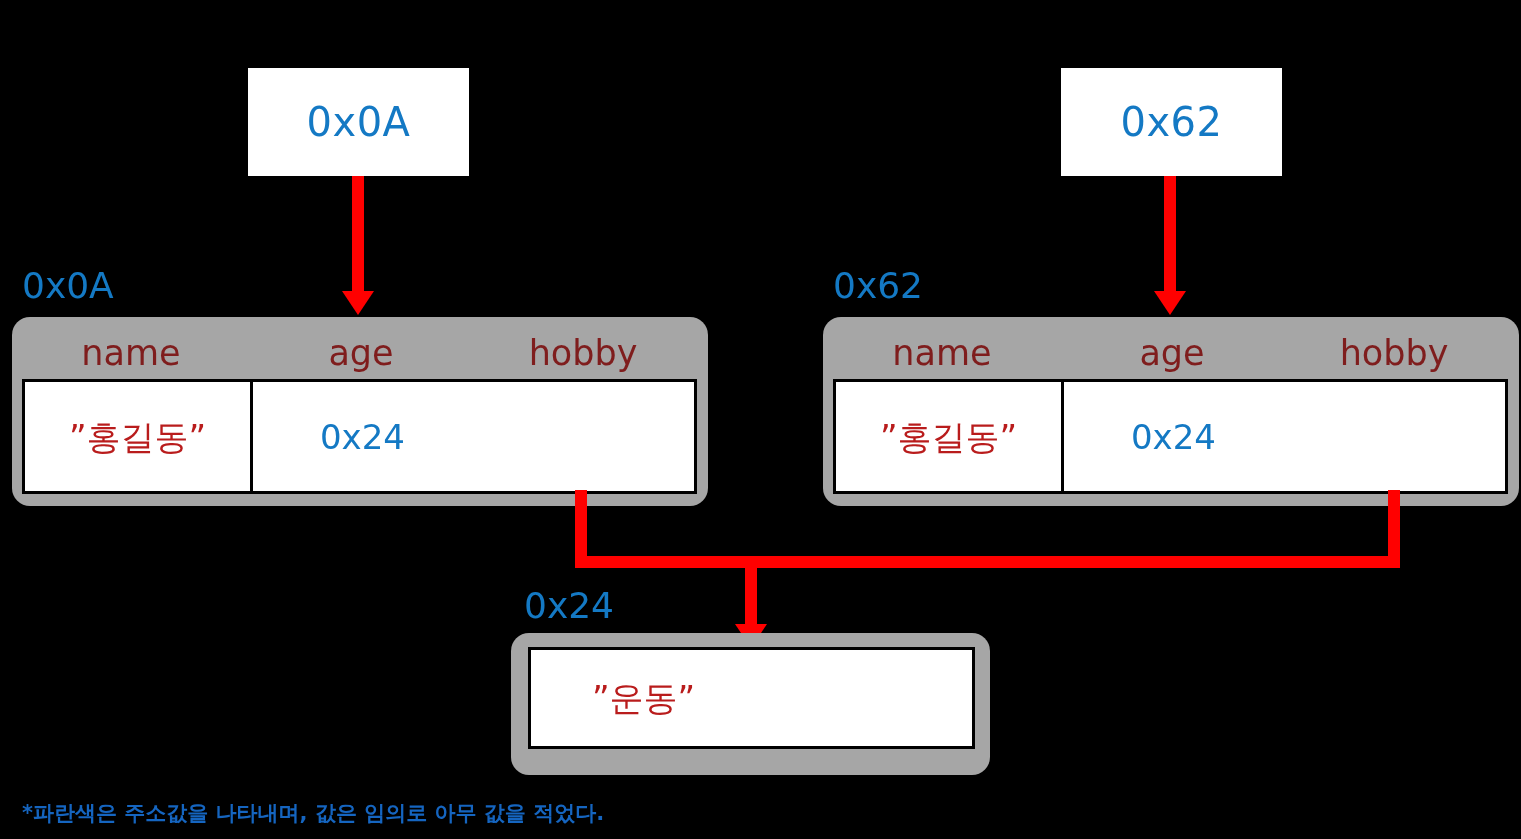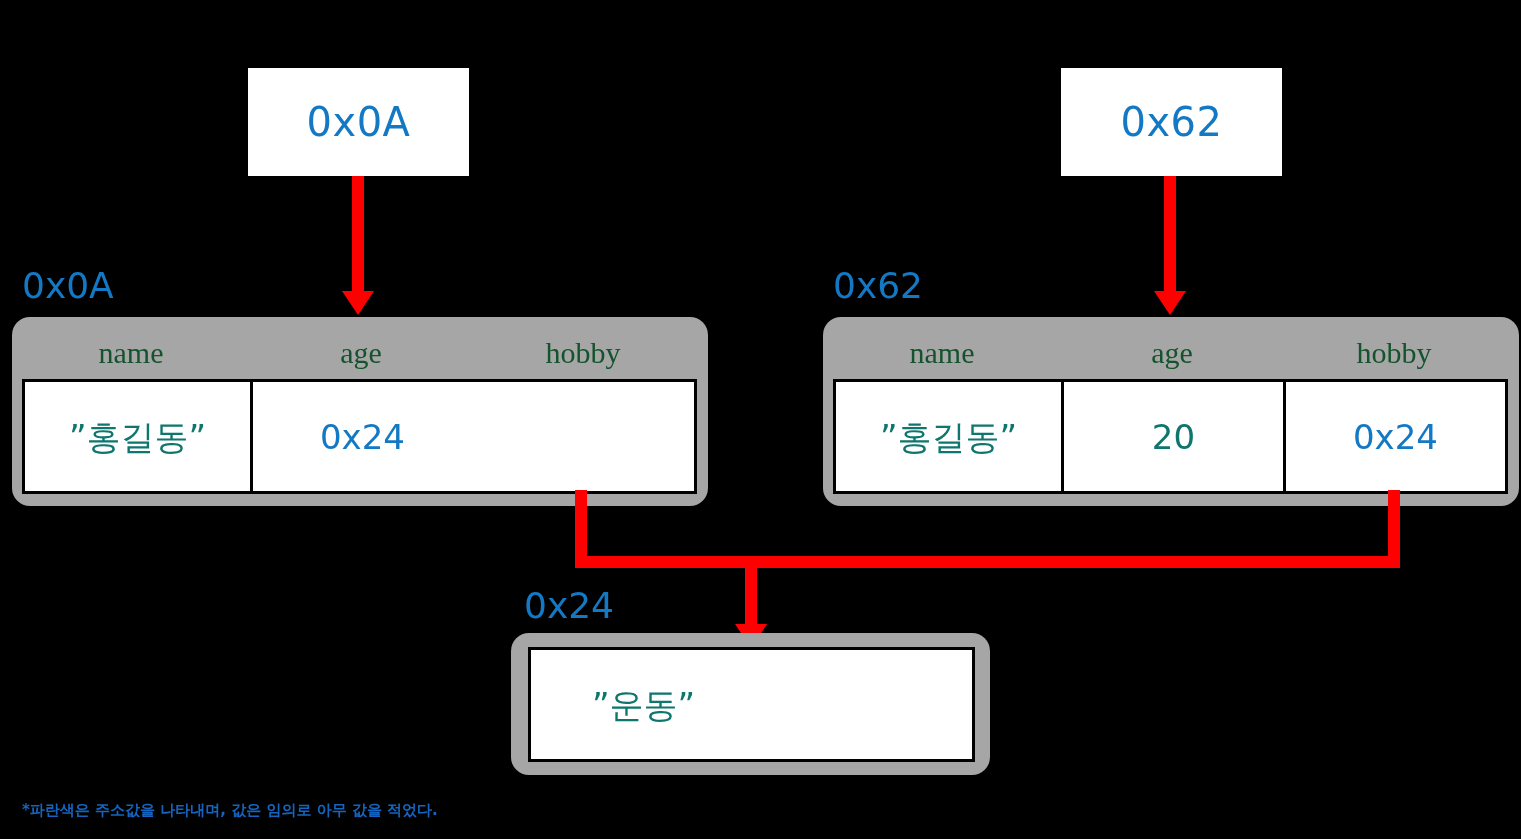--- a/index.html
+++ b/index.html
@@ -57,41 +57,40 @@
     left: 0;
     top: 0;
     width: 100%;
     display: flex;
     box-sizing: border-box;
   }
   .struct-head .col {
     display: flex;
     align-items: center;
     justify-content: center;
-    color: #14532d;
-    font-size: 30px;
+    color: #7f1d1d;
+    font-size: 35px;
     line-height: 1;
     box-sizing: border-box;
-    font-family: Liberation Serif, serif;
   }
   .struct-row {
     position: absolute;
     display: flex;
     background: #FFFFFF;
     border: 3px solid #000000;
     box-sizing: border-box;
   }
   .struct-row .cell {
     display: flex;
     align-items: center;
     justify-content: center;
     box-sizing: border-box;
     font-size: 34px;
     line-height: 1;
-    color: #0f766e;
+    color: #b91c1c;
     border-right: 3px solid #000000;
   }
   .struct-row .cell:last-child {
     border-right: none;
   }
   .cell.blue  { color: #1479C4; }
   .cell.green { color: #70AD47; }
 
   
   .array-card {
@@ -116,21 +115,21 @@
     height: 0;
     border-left: 16px solid transparent;
     border-right: 16px solid transparent;
     border-top: 24px solid #FF0000;
   }
 
   
   .footnote {
     position: absolute;
     color: #1565C0;
-    font-size: 15px;
+    font-size: 21px;
     font-weight: bold;
     line-height: 1;
     white-space: nowrap;
   }
 </style>
 </head>
 <body>
 
 <div id="canvas">
 
@@ -165,34 +164,33 @@
   <div class="addr-label" style="left:833px; top:268px;">0x62</div>
 
   <div class="struct-card" style="left:823px; top:317px; width:696px; height:189px;">
     <div class="struct-head" style="height:58px; padding-top:14px;">
       <div class="col" style="width:238px;">name</div>
       <div class="col" style="width:222px;">age</div>
       <div class="col" style="width:222px;">hobby</div>
     </div>
     <div class="struct-row" style="left:10px; top:62px; width:675px; height:115px;">
       <div class="cell" style="width:228px;">”홍길동”</div>
-      <div class="cell" style="width:222px;">20</div>
       <div class="cell blue" style="width:219px;">0x24</div>
     </div>
   </div>
 
   <div class="rline-v" style="left:575px; top:490px; width:12px; height:78px;"></div>
   <div class="rline-v" style="left:1388px; top:490px; width:12px; height:78px;"></div>
   <div class="rline-h" style="left:575px; top:556px; width:825px; height:12px;"></div>
   <div class="rline-v" style="left:745px; top:556px; width:12px; height:72px;"></div>
   <div class="arrow-head" style="left:735px; top:624px;"></div>
 
   <div class="addr-label" style="left:524px; top:588px;">0x24</div>
 
   <div class="array-card" style="left:511px; top:633px; width:479px; height:142px;">
-    <div class="struct-row" style="left:17px; top:14px; width:447px; height:115px;">
+    <div class="struct-row" style="left:17px; top:14px; width:447px; height:102px;">
       <div class="cell" style="width:225px;">”운동”</div>
     </div>
   </div>
 
   <div class="footnote" style="left:22px; top:803px;">*파란색은 주소값을 나타내며, 값은 임의로 아무 값을 적었다.</div>
 
 </div>
 
 </body></html>

